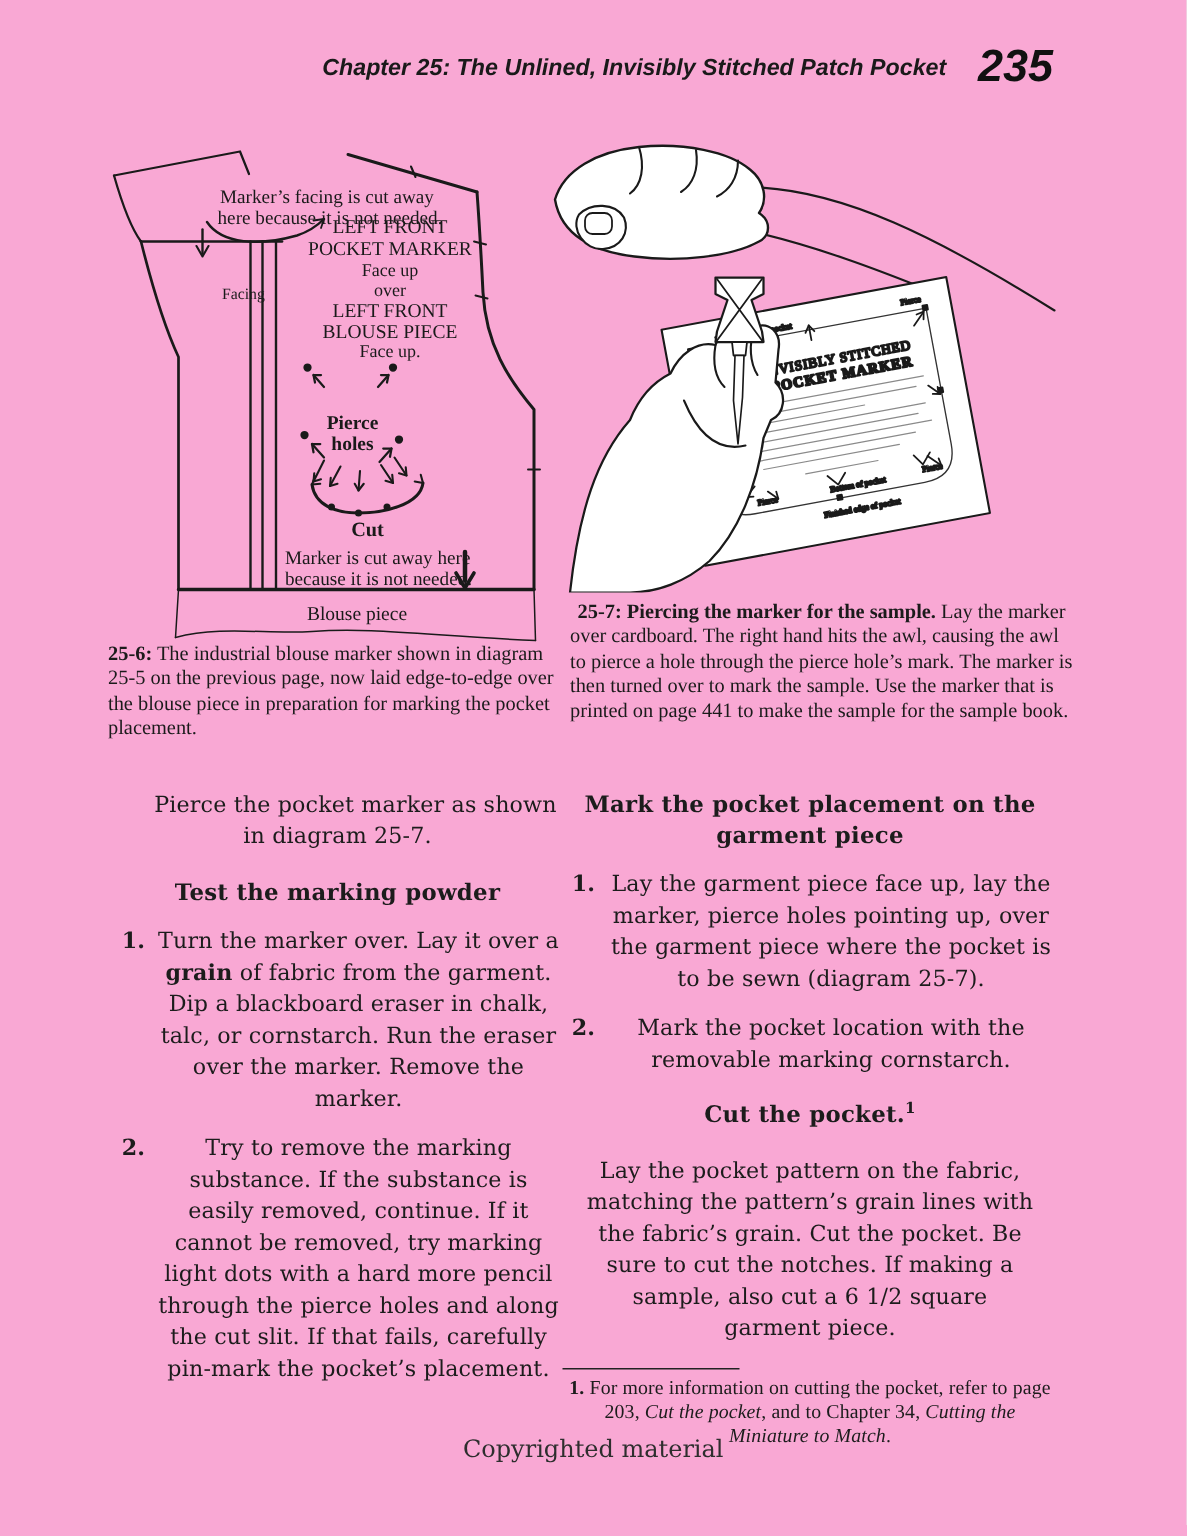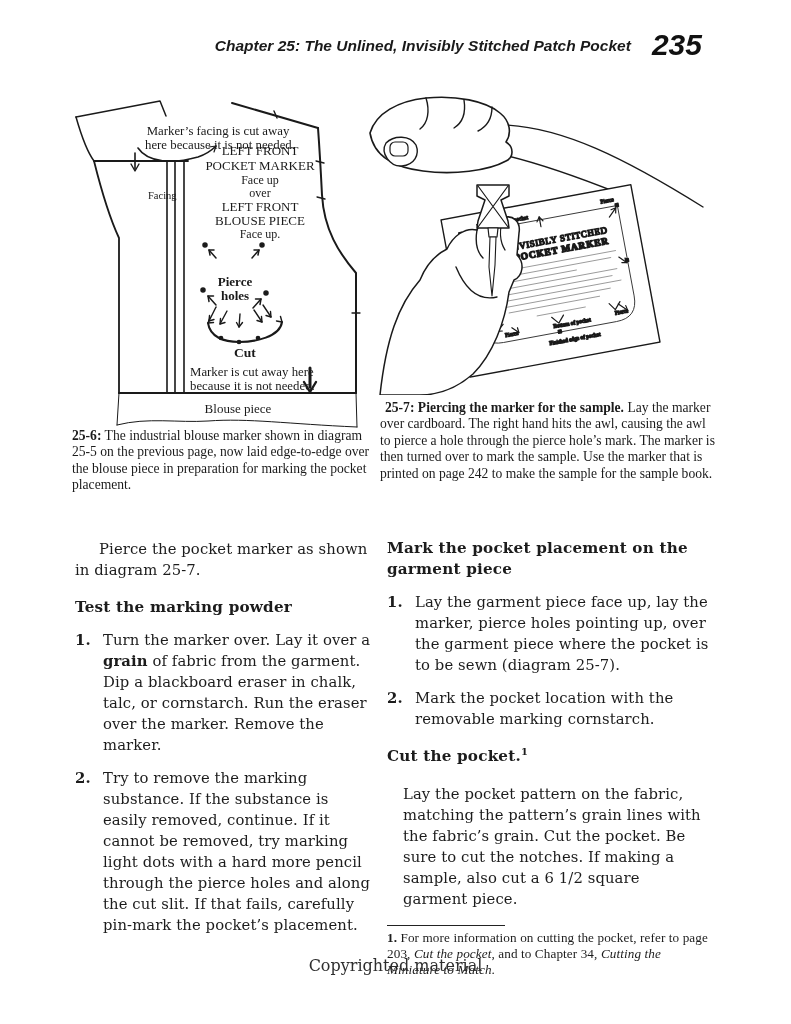--- a/index.html
+++ b/index.html
@@ -1,30 +1,30 @@
 <!DOCTYPE html>
 <html><head>
 <meta charset="utf-8">
 <style>
   html,body{margin:0;padding:0;background:#e8e8e8;}
-  #page{position:relative;width:791px;height:1024px;background:#ffffff;overflow:hidden;
+  #page{position:relative;width:791px;height:1024px;background:#f9a8d4;overflow:hidden;
         font-family:"DejaVu Serif",serif;color:#1c1c1c;}
   
   #hdr{position:absolute;top:28px;left:0;width:702px;text-align:right;white-space:nowrap;}
   #hdr .ct{font-family:"Liberation Sans",sans-serif;font-style:italic;font-weight:bold;
            font-size:15.5px;color:#1a1a1a;}
   #hdr .pn{font-family:"Liberation Sans",sans-serif;font-style:italic;font-weight:bold;
            font-size:30px;margin-left:16px;color:#111;vertical-align:-4px;}
   
   .figsvg{position:absolute;}
   .caption{position:absolute;font-family:"Liberation Serif",serif;font-size:13.6px;
            line-height:16.4px;color:#1b1b1b;text-align:left;}
   .caption b{font-weight:bold;}
   
-  #body{position:absolute;left:75px;top:538px;width:642px;display:flex;gap:12px;}
+  #body{position:absolute;left:75px;top:526px;width:642px;display:flex;text-align:center;}
   .col{font-size:14.8px;line-height:21px;letter-spacing:.1px;}
   #colL{width:300px;}
   #colR{width:330px;}
   .intro{margin:0 0 17px 0;text-indent:24px;}
   h3.bh{font-size:15.2px;margin:0 0 11px 0;font-weight:bold;letter-spacing:.2px;}
   .h2sp{margin-top:16px;}
   .li{display:flex;margin:0 0 12px 0;}
   .li .num{flex:none;width:28px;font-weight:bold;}
   .li .txt{flex:1;}
   .para{margin:16px;}
@@ -206,21 +206,21 @@
       <g fill="#ffffff">
         <path d="M2,38 C8,18 30,6 58,3 C88,0 118,6 132,18 C142,26 144,38 138,47 C146,52 146,62 138,66 C120,76 85,80 55,76 C28,73 6,62 2,38 Z" stroke-width="1.6"></path>
         <path d="M58,3 C62,16 60,28 52,34 M96,5 C98,18 94,28 86,33 M124,12 C124,24 118,32 110,36" fill="none"></path>
         <path d="M18,48 C26,40 42,40 48,50 C52,60 46,70 34,71 C22,72 12,58 18,48 Z" stroke-width="1.4"></path>
         <rect x="22" y="47" width="18" height="14" rx="5" stroke-width="1.2"></rect>
       </g>
     </g>
   </svg>
 
   <div class="caption" style="left:380px;top:400px;width:338px;text-indent:5px">
-    <b>25-7: Piercing the marker for the sample.</b><span> Lay the marker over cardboard. The right hand hits the awl, causing the awl to pierce a hole through the pierce hole’s mark. The marker is then turned over to mark the sample. Use the marker that is printed on page 242 to make the sample for the sample book.</span>
+    <b>25-7: Piercing the marker for the sample.</b><span> Lay the marker over cardboard. The right hand hits the awl, causing the awl to pierce a hole through the pierce hole’s mark. The marker is then turned over to mark the sample. Use the marker that is printed on page 441 to make the sample for the sample book.</span>
   </div>
 
   <div id="body">
     <div class="col" id="colL">
       <p class="intro">Pierce the pocket marker as shown in diagram 25-7.</p>
       <h3 class="bh">Test the marking powder</h3>
       <div class="li">
         <span class="num">1.</span>
         <span class="txt"><span>Turn the marker over. Lay it over a </span><b>grain</b><span> of fabric from the garment. Dip a blackboard eraser in chalk, talc, or cornstarch. Run the eraser over the marker. Remove the marker.</span></span>
       </div>

